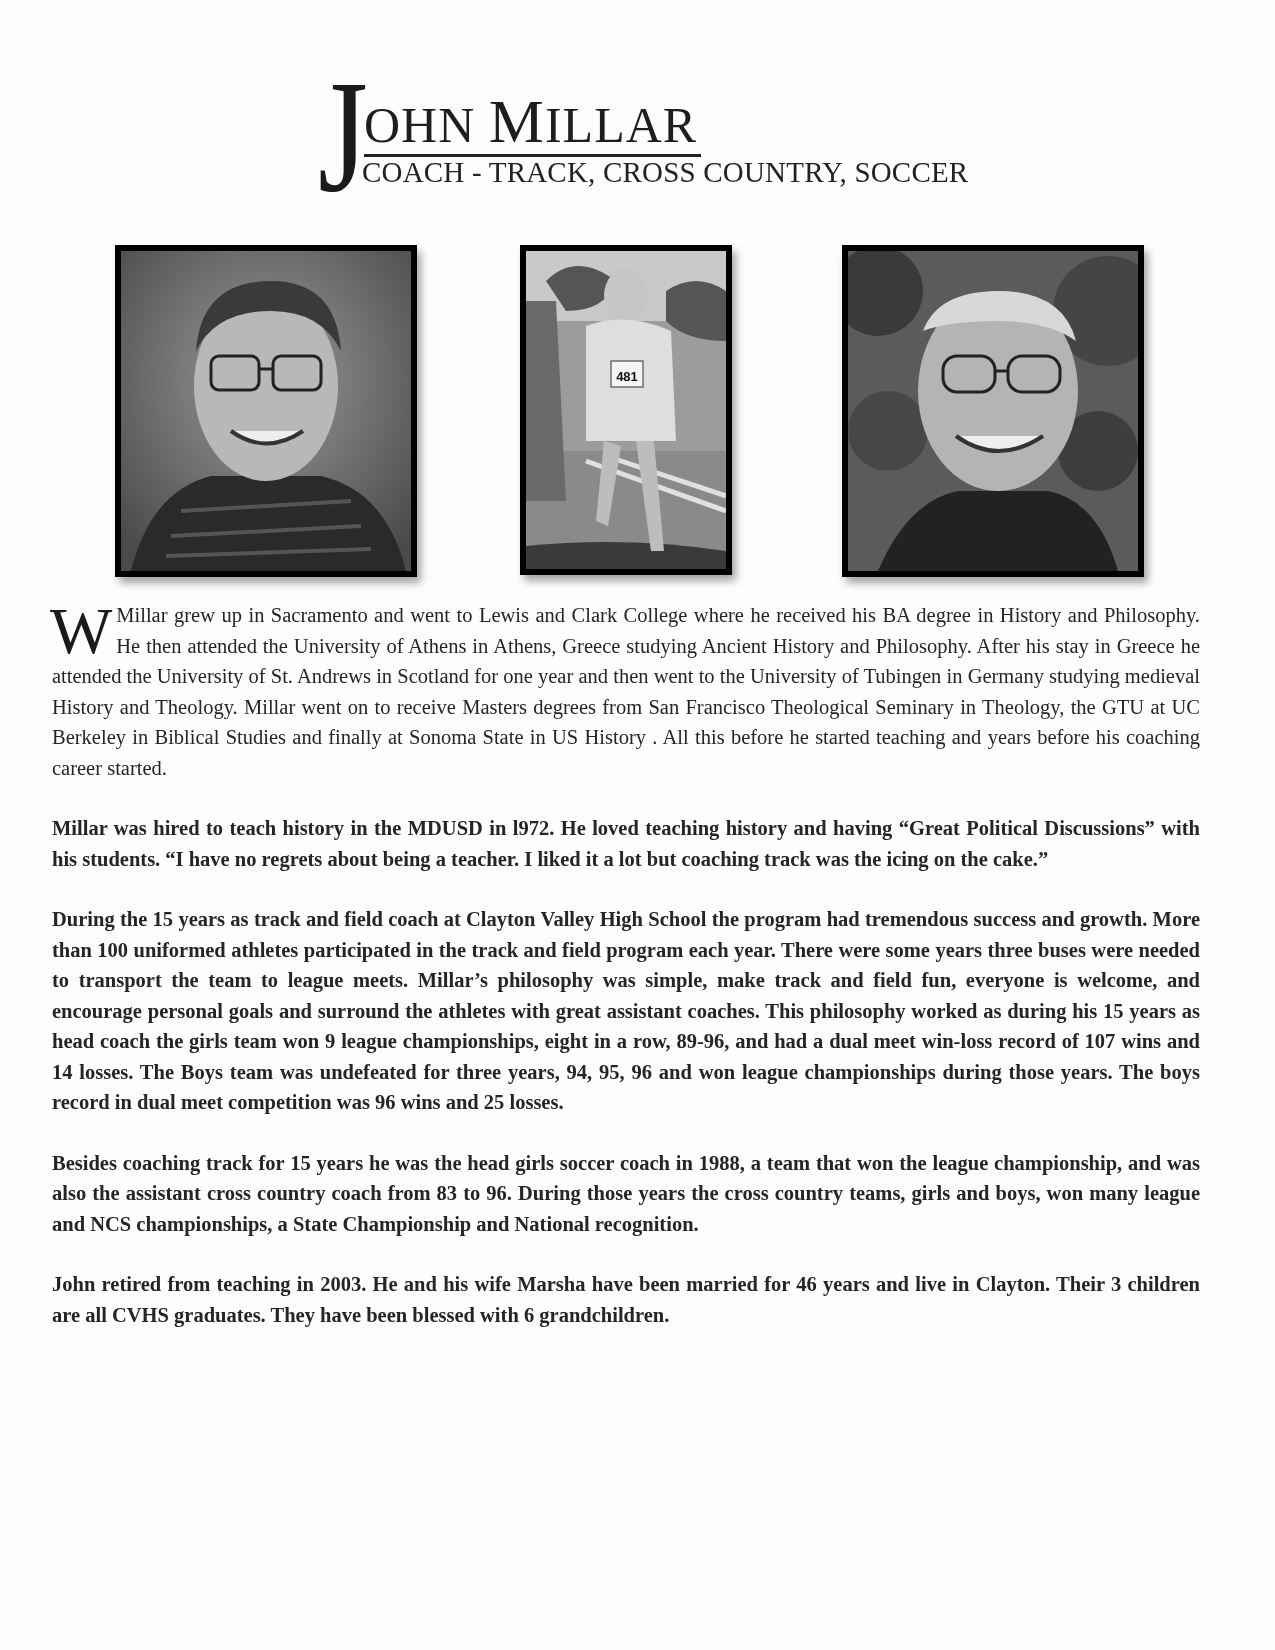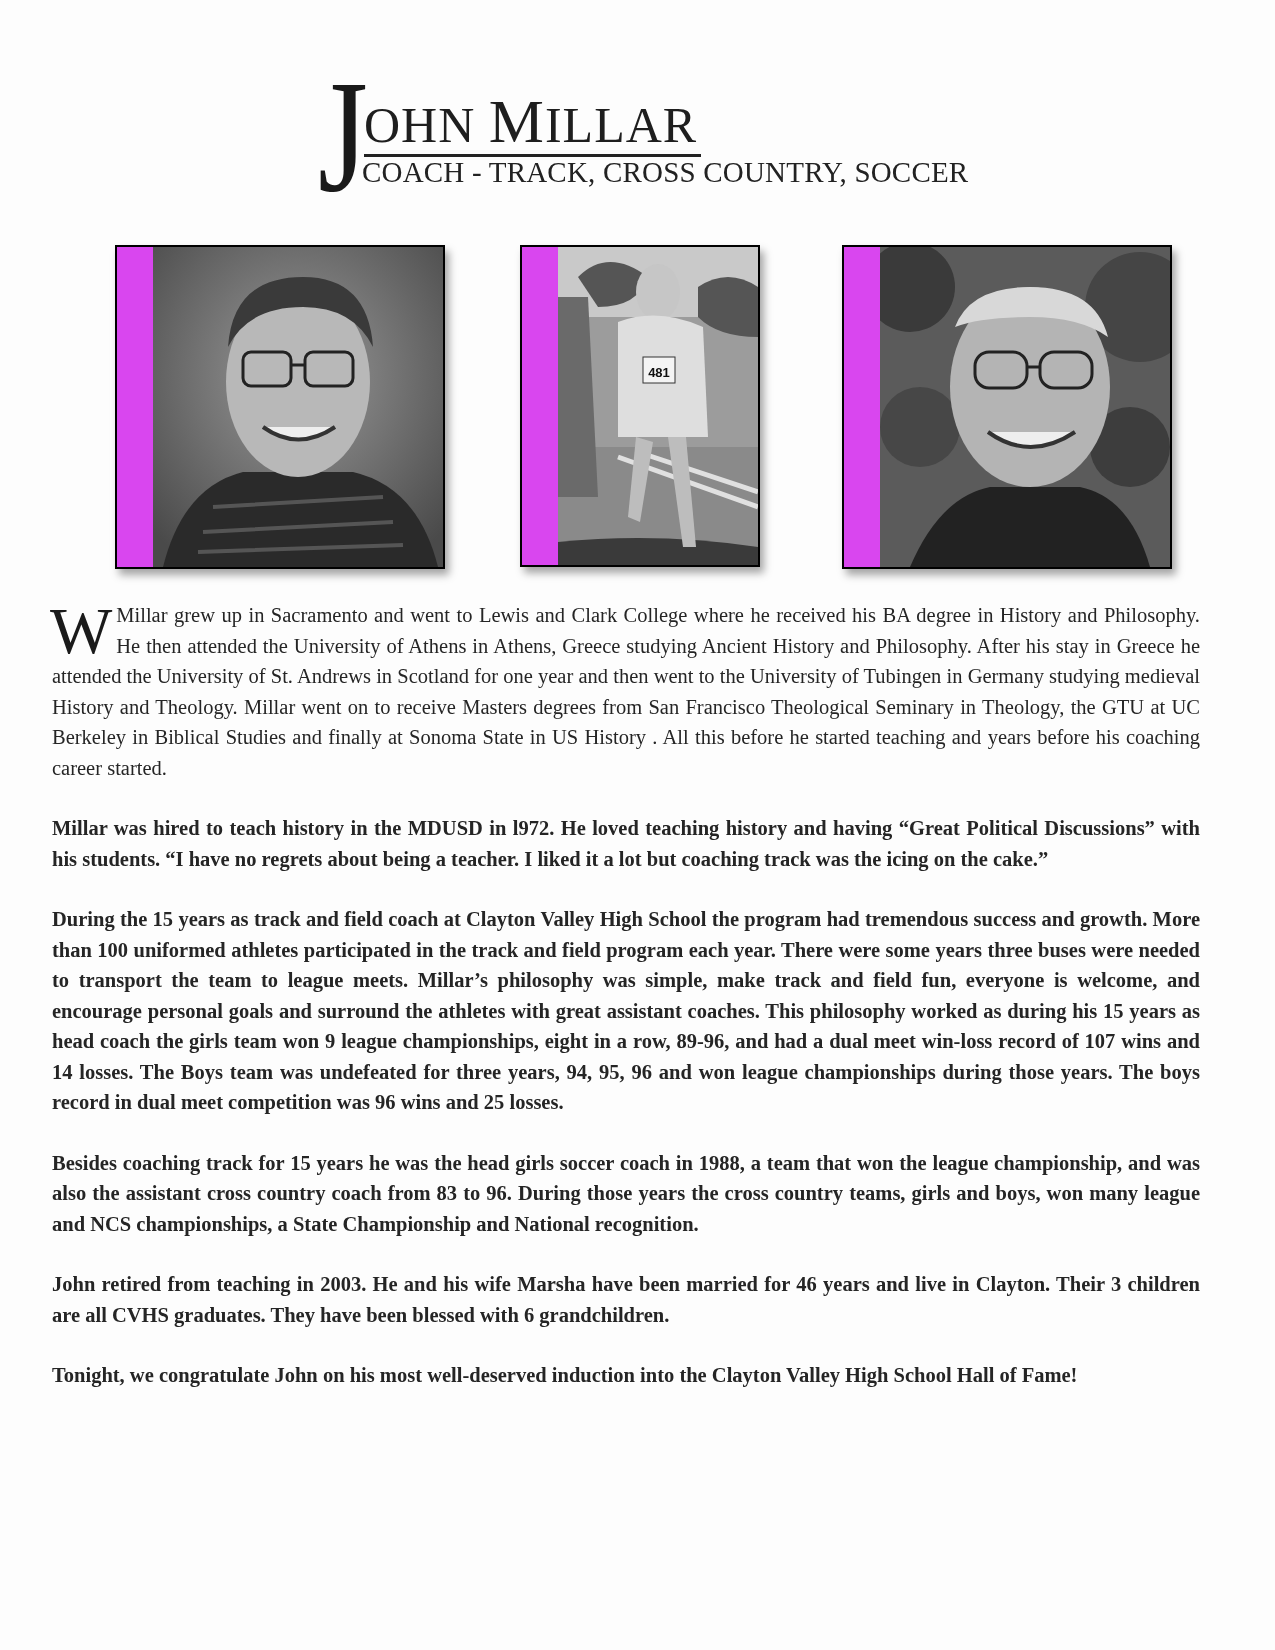--- a/index.html
+++ b/index.html
@@ -15,22 +15,22 @@
   .name {
     position: absolute; left: 46px; top: 28px; font-size: 50px; letter-spacing: 1px;
     color: #1e1e1e; font-variant: small-caps; line-height: 1;
     border-bottom: 3px solid #222; padding-right: 4px; padding-bottom: 2px;
   }
   .name .cap { font-size: 62px; }
   .subtitle {
     position: absolute; left: 44px; top: 94px; font-size: 29px; color: #222; letter-spacing: 0.2px; white-space: nowrap;
   }
   .photo {
-    position: absolute; border: 2px solid #000000; background: #d946ef;
-    box-shadow: 4px 6px 8px rgba(0,0,0,0.35); overflow: hidden; padding-left: 36px;
+    position: absolute; border: 6px solid #000000; background: #d946ef;
+    box-shadow: 4px 6px 8px rgba(0,0,0,0.35); overflow: hidden;
   }
   .photo svg { width: 100%; height: 100%; display: block; }
   #photo1 { left: 115px; top: 245px; width: 290px; height: 320px; }
   #photo2 { left: 520px; top: 245px; width: 200px; height: 318px; }
   #photo3 { left: 842px; top: 245px; width: 290px; height: 320px; }
   .body-text {
     position: absolute; left: 52px; top: 600px; width: 1148px;
     font-size: 20.5px; line-height: 30.5px; text-align: justify; color: #252525;
   }
   .body-text p { margin: 0; }
@@ -107,14 +107,13 @@
   </svg>
 </div>
 
 <div class="body-text">
   <p><span class="dropcap">W</span></p>
   <p>Millar grew up in Sacramento and went to Lewis and Clark College where he received his BA degree in History and Philosophy. He then attended the University of Athens in Athens, Greece studying Ancient History and Philosophy. After his stay in Greece he attended the University of St. Andrews in Scotland for one year and then went to the University of Tubingen in Germany studying medieval History and Theology. Millar went on to receive Masters degrees from San Francisco Theological Seminary in Theology, the GTU at UC Berkeley in Biblical Studies and finally at Sonoma State in US History . All this before he started teaching and years before his coaching career started.</p>
   <p class="gap">Millar was hired to teach history in the MDUSD in l972. He loved teaching history and having “Great Political Discussions” with his students. “I have no regrets about being a teacher. I liked it a lot but coaching track was the icing on the cake.”</p>
   <p class="gap">During the 15 years as track and field coach at Clayton Valley High School the program had tremendous success and growth. More than 100 uniformed athletes participated in the track and field program each year. There were some years three buses were needed to transport the team to league meets. Millar’s philosophy was simple, make track and field fun, everyone is welcome, and encourage personal goals and surround the athletes with great assistant coaches. This philosophy worked as during his 15 years as head coach the girls team won 9 league championships, eight in a row, 89-96, and had a dual meet win-loss record of 107 wins and 14 losses. The Boys team was undefeated for three years, 94, 95, 96 and won league championships during those years. The boys record in dual meet competition was 96 wins and 25 losses.</p>
   <p class="gap">Besides coaching track for 15 years he was the head girls soccer coach in 1988, a team that won the league championship, and was also the assistant cross country coach from 83 to 96. During those years the cross country teams, girls and boys, won many league and NCS championships, a State Championship and National recognition.</p>
   <p class="gap">John retired from teaching in 2003. He and his wife Marsha have been married for 46 years and live in Clayton. Their 3 children are all CVHS graduates. They have been blessed with 6 grandchildren.</p>
-  <p class="gap">Tonight, we congratulate John on his most well-deserved induction into the Clayton Valley High School Hall of Fame!</p>
 </div>
 
 </body></html>

